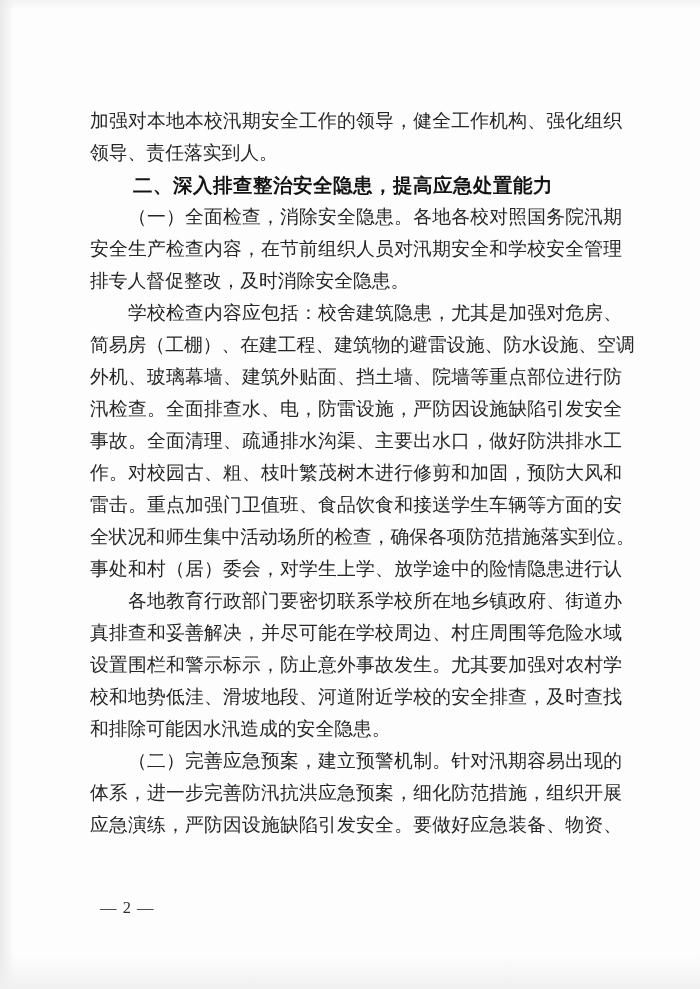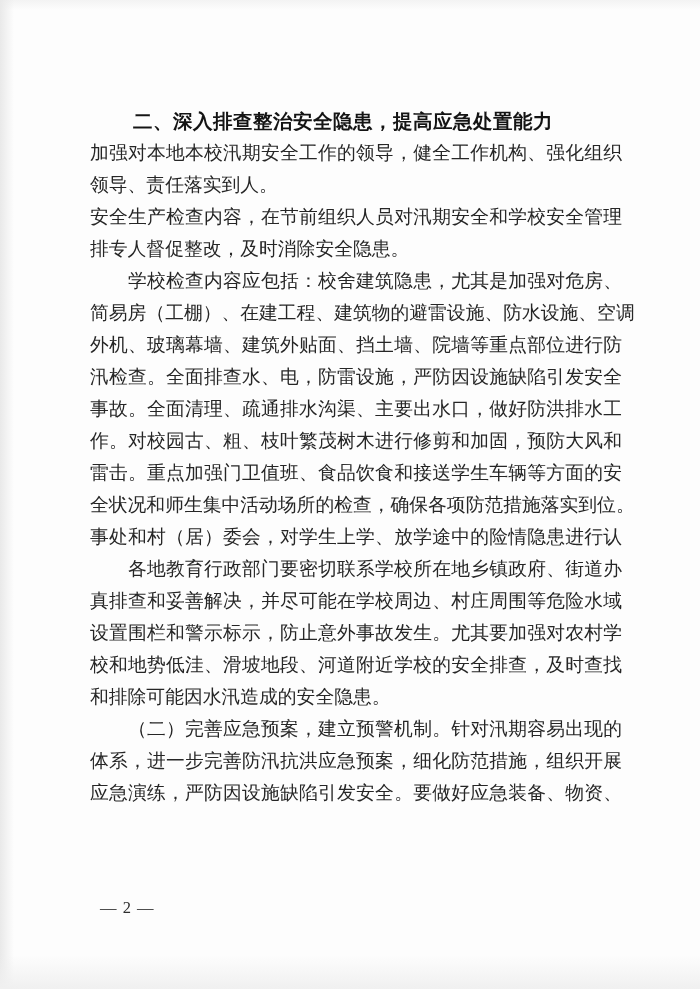--- a/index.html
+++ b/index.html
@@ -81,28 +81,29 @@
 </style>
 </head>
 <body>
 
 <div class="page">
   <div class="scan-edge-top"></div>
   <div class="scan-edge-left"></div>
   <div class="scan-edge-bottom"></div>
 
   <div class="content" id="doc-body">
+      <div class="block paragraph">
+        <div class="line">加强对本地本校汛期安全工作的领导，健全工作机构、强化组织</div>
+        <div class="line short-last">领导、责任落实到人。</div>
+      </div>
       <div class="block heading">
         <div class="line heading-line">二、深入排查整治安全隐患，提高应急处置能力</div>
       </div>
       <div class="block paragraph">
-        <div class="line">加强对本地本校汛期安全工作的领导，健全工作机构、强化组织</div>
-        <div class="line short-last">领导、责任落实到人。</div>
-      </div>
-      <div class="block paragraph">
+        <div class="line indented">（一）全面检查，消除安全隐患。各地各校对照国务院汛期</div>
         <div class="line">安全生产检查内容，在节前组织人员对汛期安全和学校安全管理</div>
         <div class="line short-last">排专人督促整改，及时消除安全隐患。</div>
       </div>
       <div class="block paragraph">
         <div class="line indented">学校检查内容应包括：校舍建筑隐患，尤其是加强对危房、</div>
         <div class="line">简易房（工棚）、在建工程、建筑物的避雷设施、防水设施、空调</div>
         <div class="line">外机、玻璃幕墙、建筑外贴面、挡土墙、院墙等重点部位进行防</div>
         <div class="line">汛检查。全面排查水、电，防雷设施，严防因设施缺陷引发安全</div>
         <div class="line">事故。全面清理、疏通排水沟渠、主要出水口，做好防洪排水工</div>
         <div class="line">作。对校园古、粗、枝叶繁茂树木进行修剪和加固，预防大风和</div>

